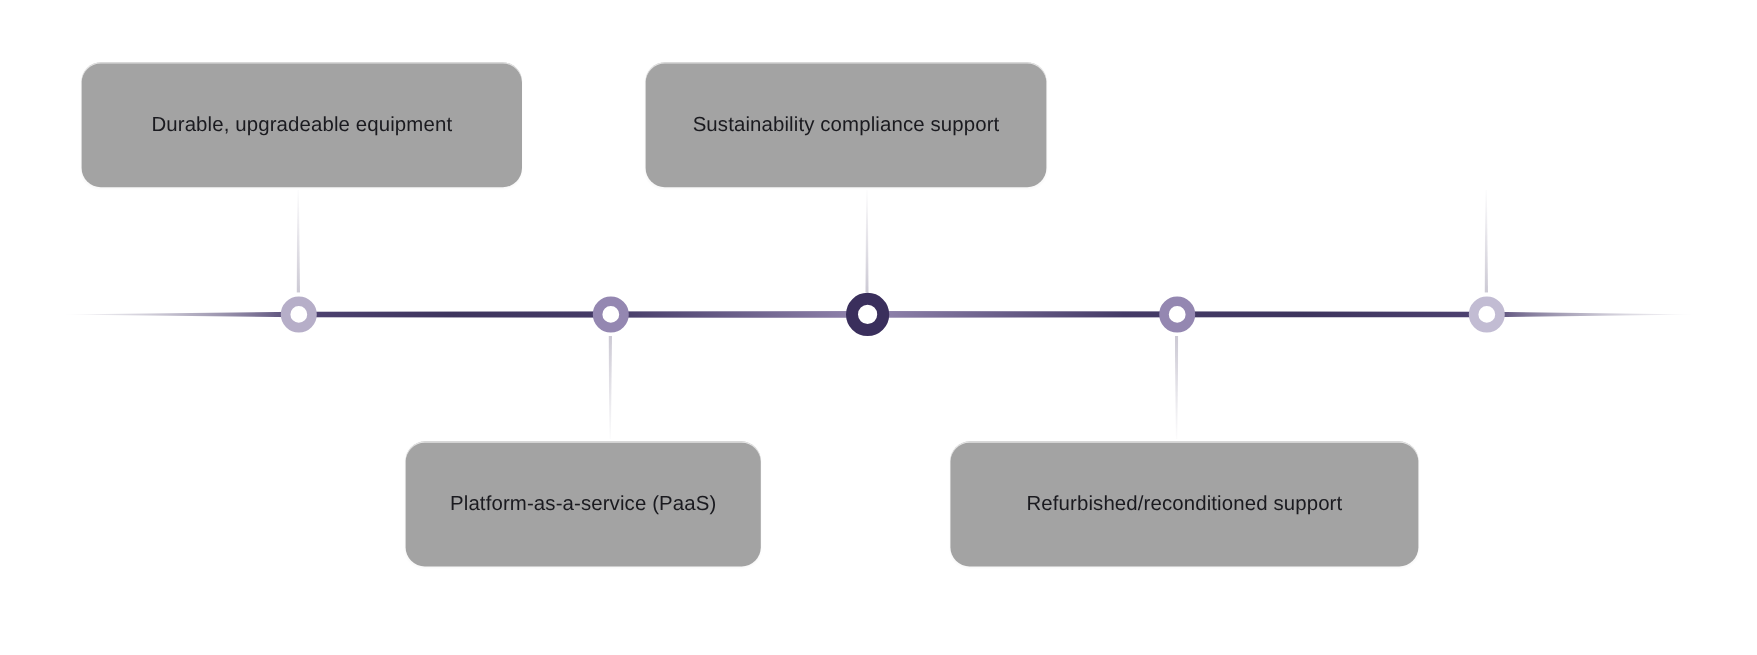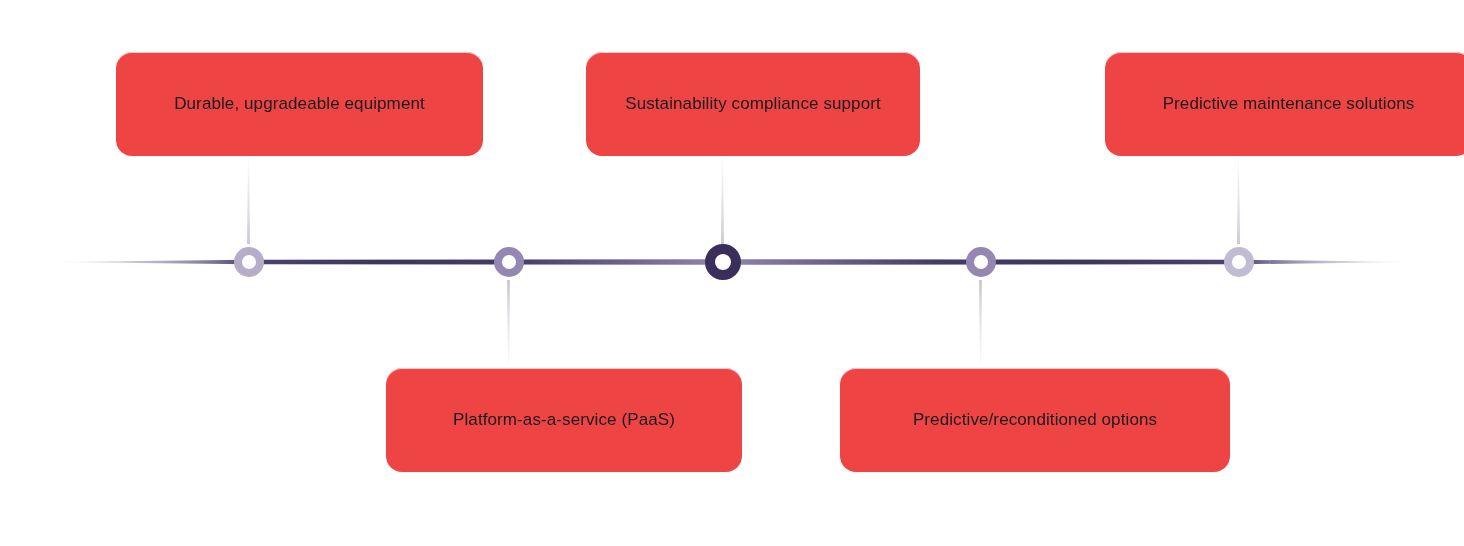--- a/index.html
+++ b/index.html
@@ -20,39 +20,38 @@
   .timeline-line-svg {
     position: absolute;
     left: 50px;
     top: 256px;
     z-index: 1;
   }
 
   
   .card {
     position: absolute;
-    background: #ef4444;
+    background: #a3a3a3;
     border-radius: 16px;
     display: flex;
     align-items: center;
     justify-content: center;
     box-shadow: 0 1px 2px rgba(16, 24, 40, 0.03), inset 0 1px 0 rgba(255,255,255,0.7);
     z-index: 4;
-    margin-left: 48px;
   }
   .card-label {
     font-size: 17px;
     line-height: 1.3;
     color: #1a1a1f;
     letter-spacing: 0.1px;
     text-align: center;
     white-space: nowrap;
   }
   .card-1 { left: 68px;   top: 52px;  width: 367px; height: 104px; }
-  .card-2 { left: 338px;  top: 368px; width: 356px; height: 104px; }
+  .card-2 { left: 338px;  top: 368px; width: 296px; height: 104px; }
   .card-3 { left: 538px;  top: 52px;  width: 334px; height: 104px; }
   .card-4 { left: 792px;  top: 368px; width: 390px; height: 104px; }
   .card-5 { left: 1057px; top: 52px;  width: 367px; height: 104px; }
 
   
   .connector {
     position: absolute;
     width: 3px;
     height: 86px;
     z-index: 2;
@@ -129,19 +128,16 @@
   <div class="card card-1">
     <span class="card-label">Durable, upgradeable equipment</span>
   </div>
   <div class="card card-2">
     <span class="card-label">Platform-as-a-service (PaaS)</span>
   </div>
   <div class="card card-3">
     <span class="card-label">Sustainability compliance support</span>
   </div>
   <div class="card card-4">
-    <span class="card-label">Predictive/reconditioned options</span>
-  </div>
-  <div class="card card-5">
-    <span class="card-label">Predictive maintenance solutions</span>
+    <span class="card-label">Refurbished/reconditioned support</span>
   </div>
 
 </div>
 
 </body></html>

